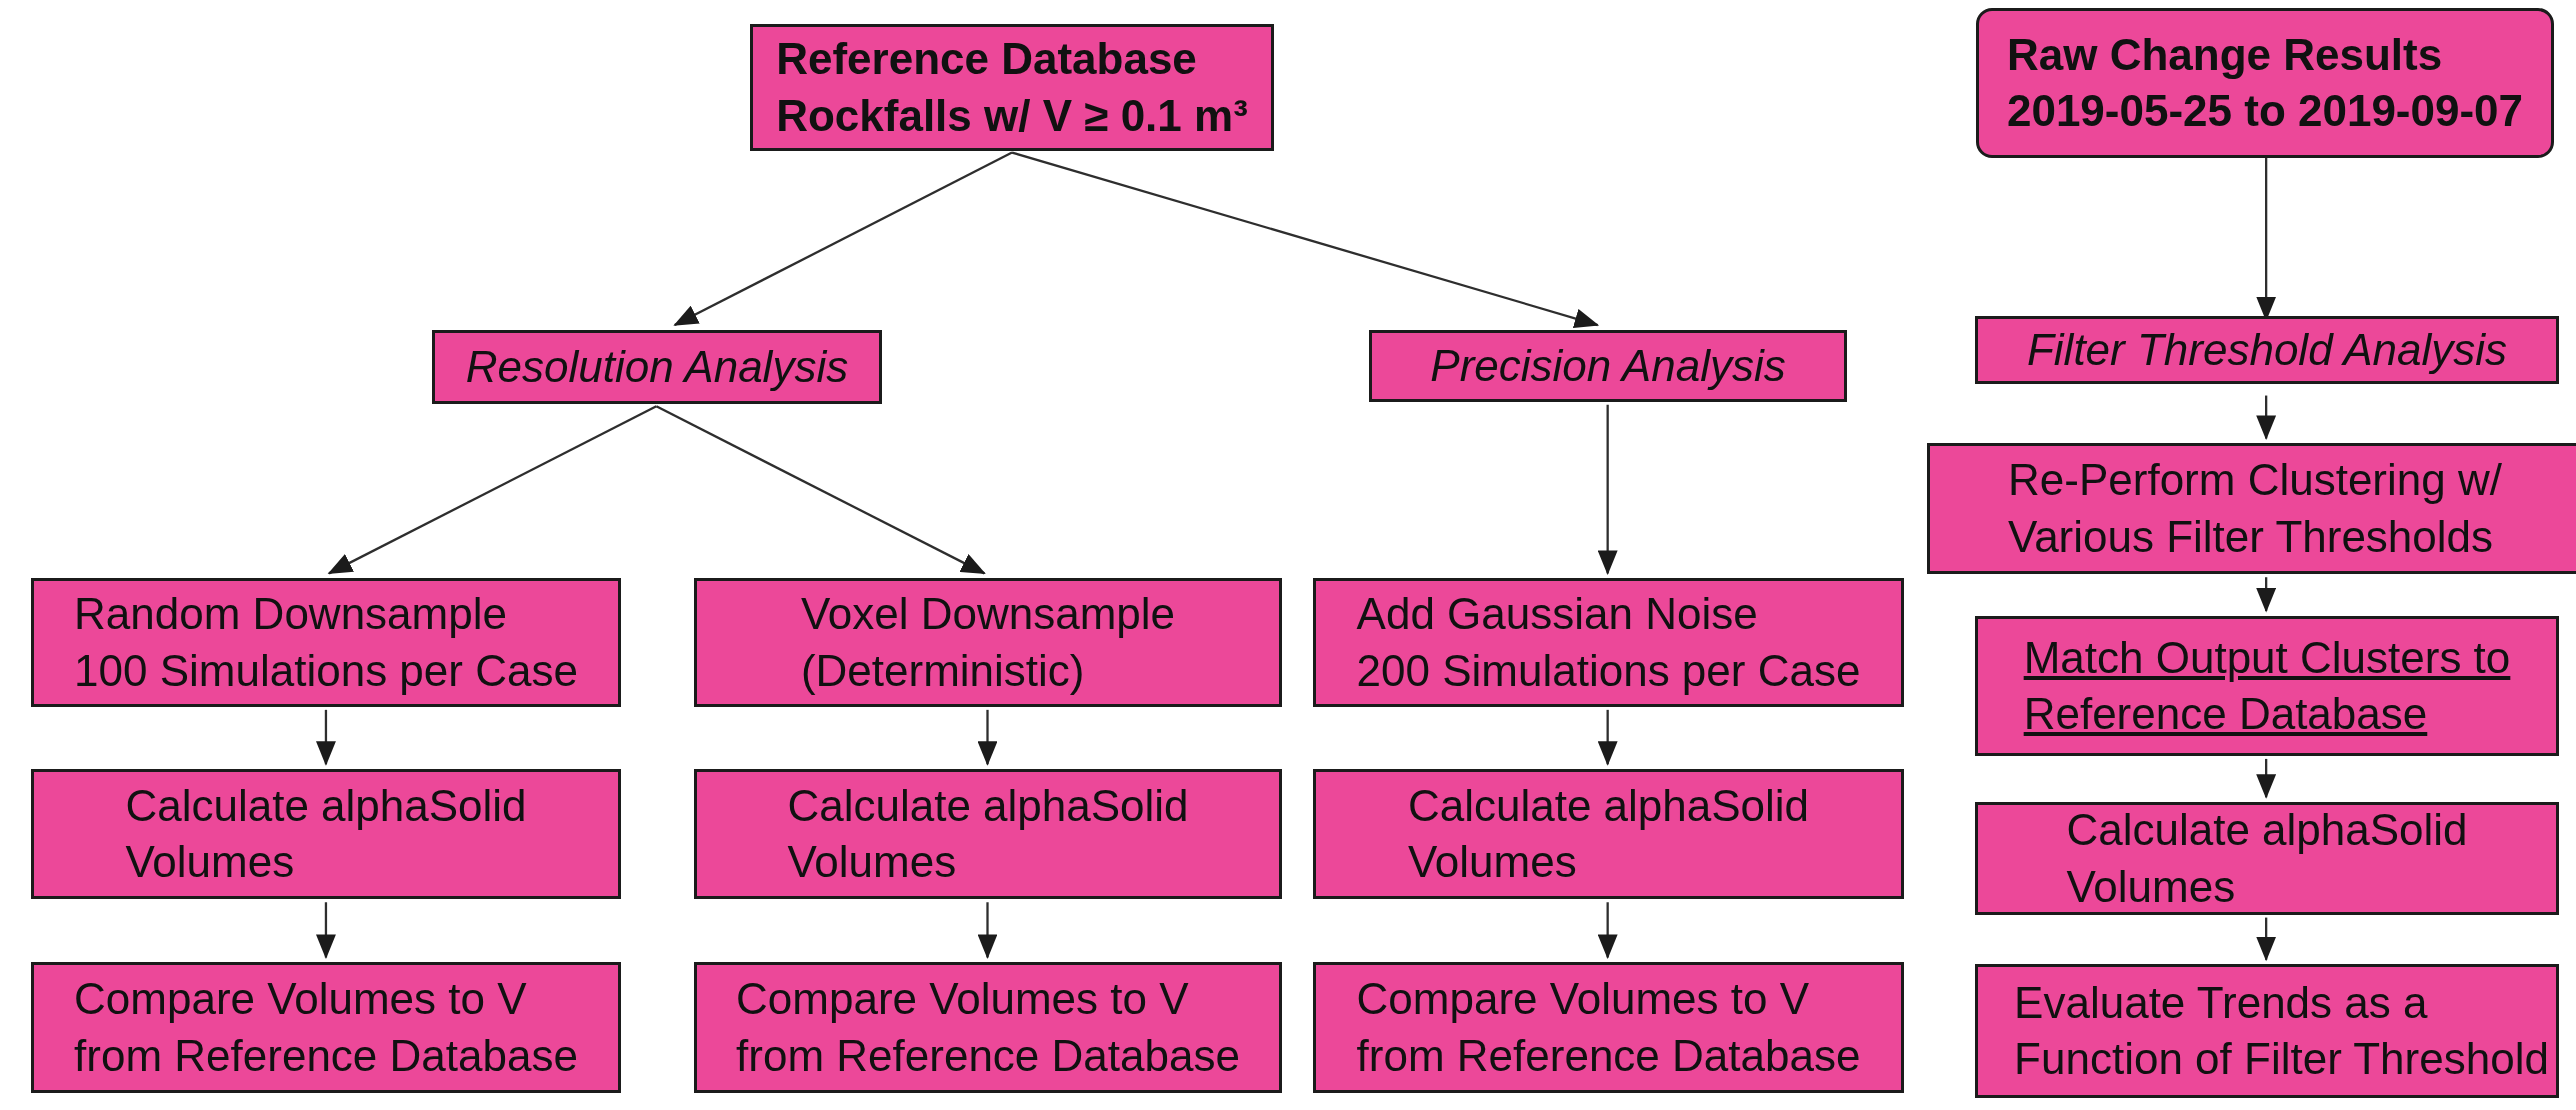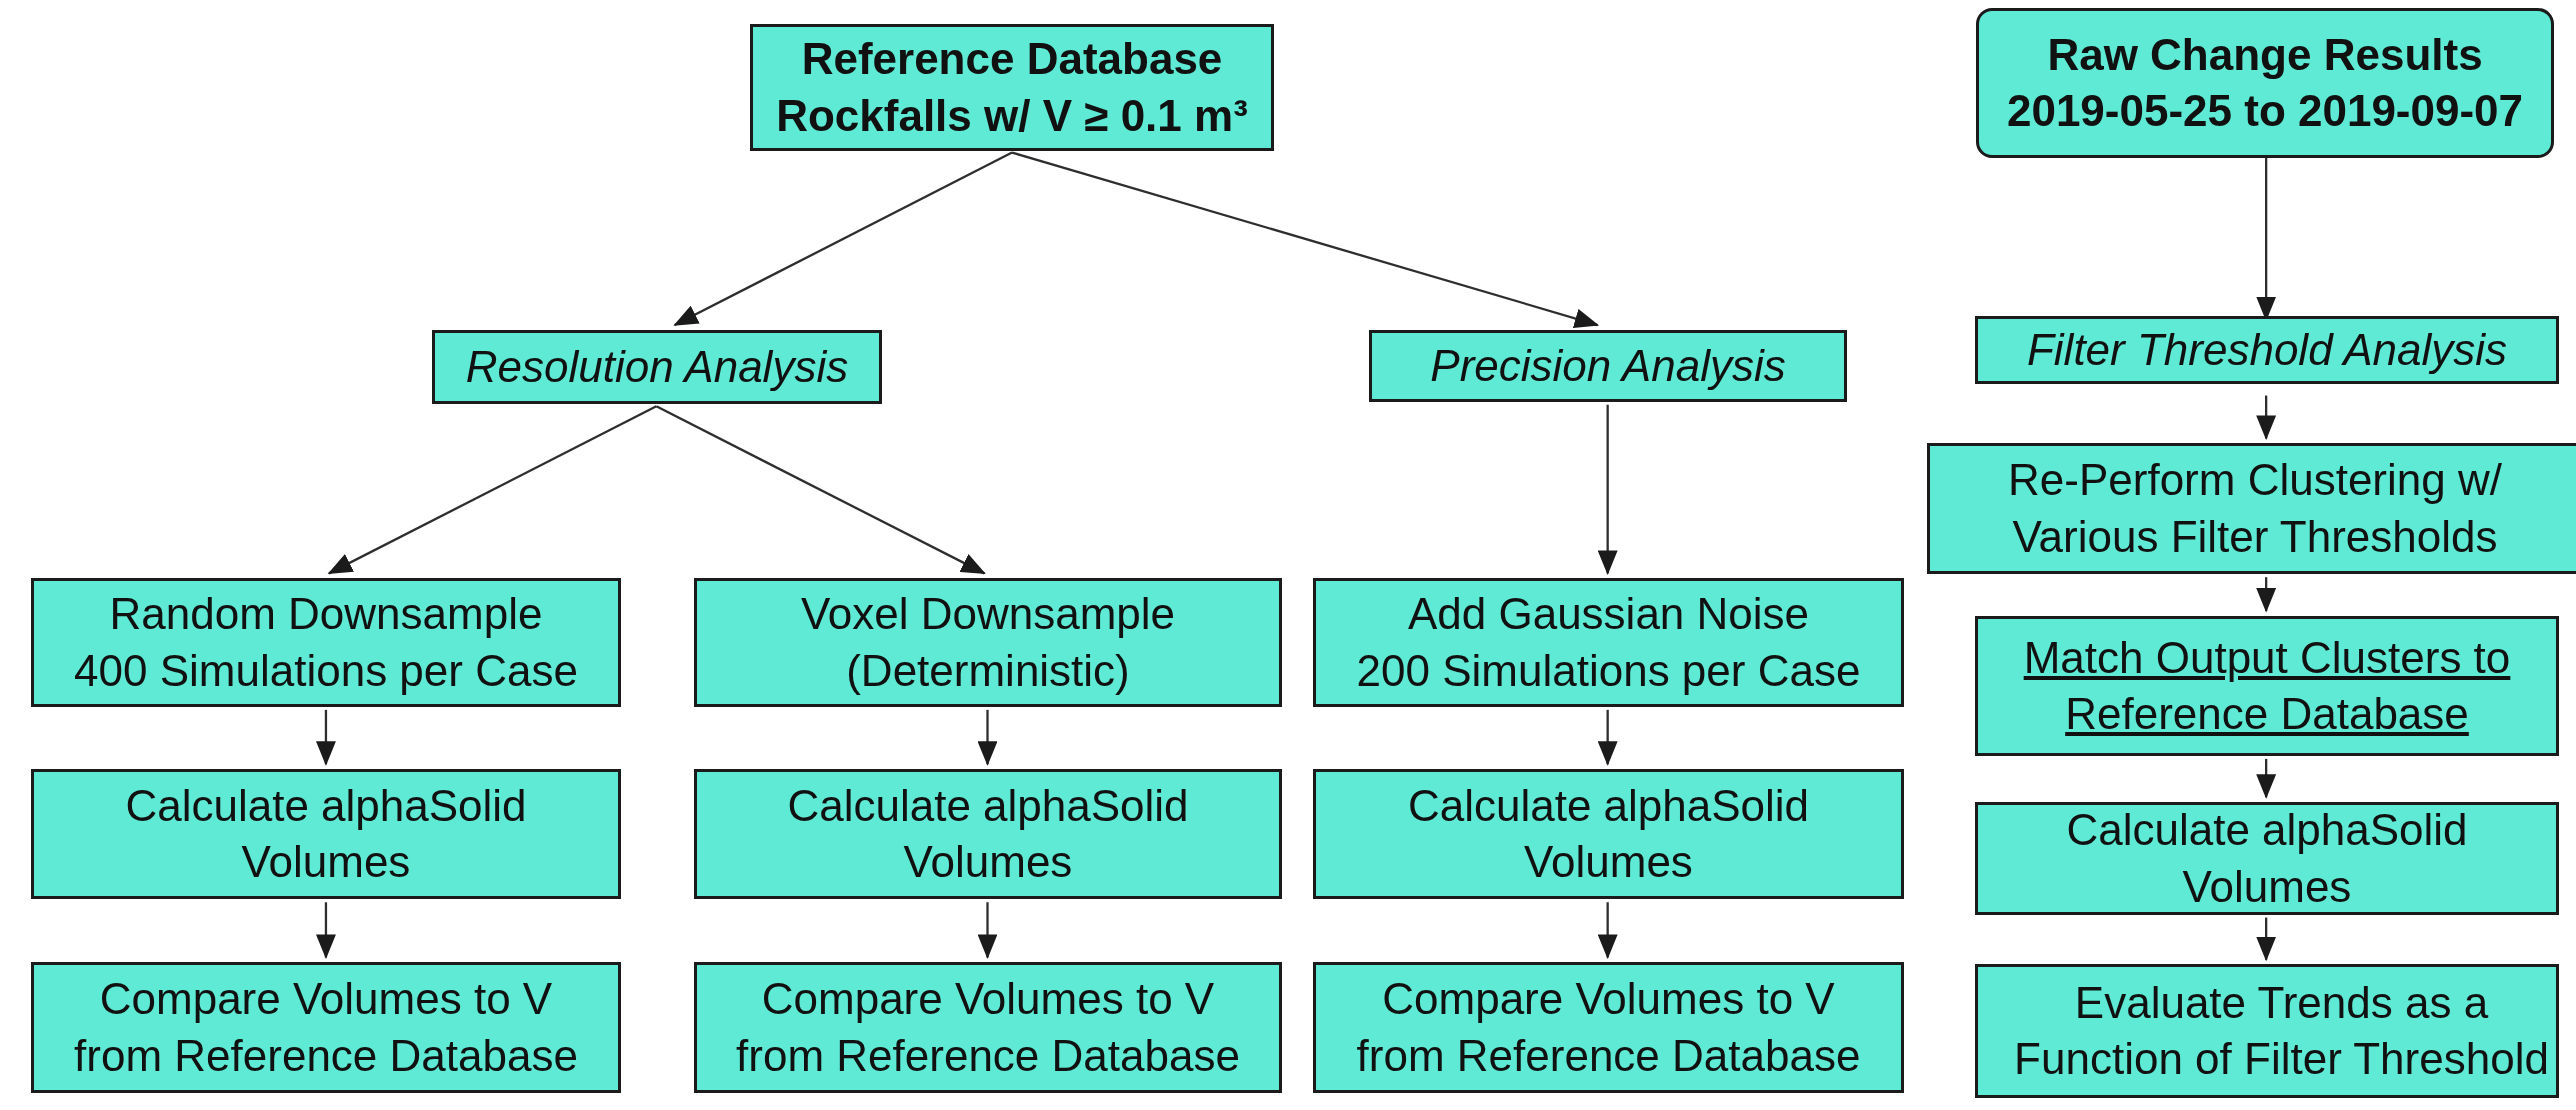--- a/index.html
+++ b/index.html
@@ -22,22 +22,22 @@
     top: 0;
     width: 2576px;
     height: 1110px;
   }
   .node {
     position: absolute;
     box-sizing: border-box;
     display: flex;
     align-items: center;
     justify-content: center;
-    text-align: center;
-    background: #5eead4;
+    text-align: left;
+    background: #ec4899;
     border: 3.1px solid #1b1b1b;
     white-space: pre-line;
     font-size: 44px;
     line-height: 1.28;
   }
   .node.header {
     font-weight: bold;
     font-size: 44px;
   }
   .node.stage {
@@ -74,21 +74,21 @@
       <line x1="2956" y1="1197" x2="2956" y2="1252" marker-end="url(#ah)"></line>
     </g>
   </svg>
 
   <div class="node header" style="left:750px;  top:24px;   width:524px; height:127px;">Reference Database
 Rockfalls w/ V ≥ 0.1 m³</div>
   <div class="node stage" style="left:432px;  top:330px;  width:450px; height:74px;">Resolution Analysis</div>
   <div class="node stage" style="left:1369px; top:330px;  width:478px; height:72px;">Precision Analysis</div>
 
   <div class="node" style="left:31px;   top:578px;  width:590px; height:129px;">Random Downsample
-400 Simulations per Case</div>
+100 Simulations per Case</div>
   <div class="node" style="left:694px;  top:578px;  width:588px; height:129px;">Voxel Downsample
 (Deterministic)</div>
   <div class="node" style="left:1313px; top:578px;  width:591px; height:129px;">Add Gaussian Noise
 200 Simulations per Case</div>
 
   <div class="node" style="left:31px;   top:769px; width:590px; height:130px;">Calculate alphaSolid
 Volumes</div>
   <div class="node" style="left:694px;  top:769px; width:588px; height:130px;">Calculate alphaSolid
 Volumes</div>
   <div class="node" style="left:1313px; top:769px; width:591px; height:130px;">Calculate alphaSolid

